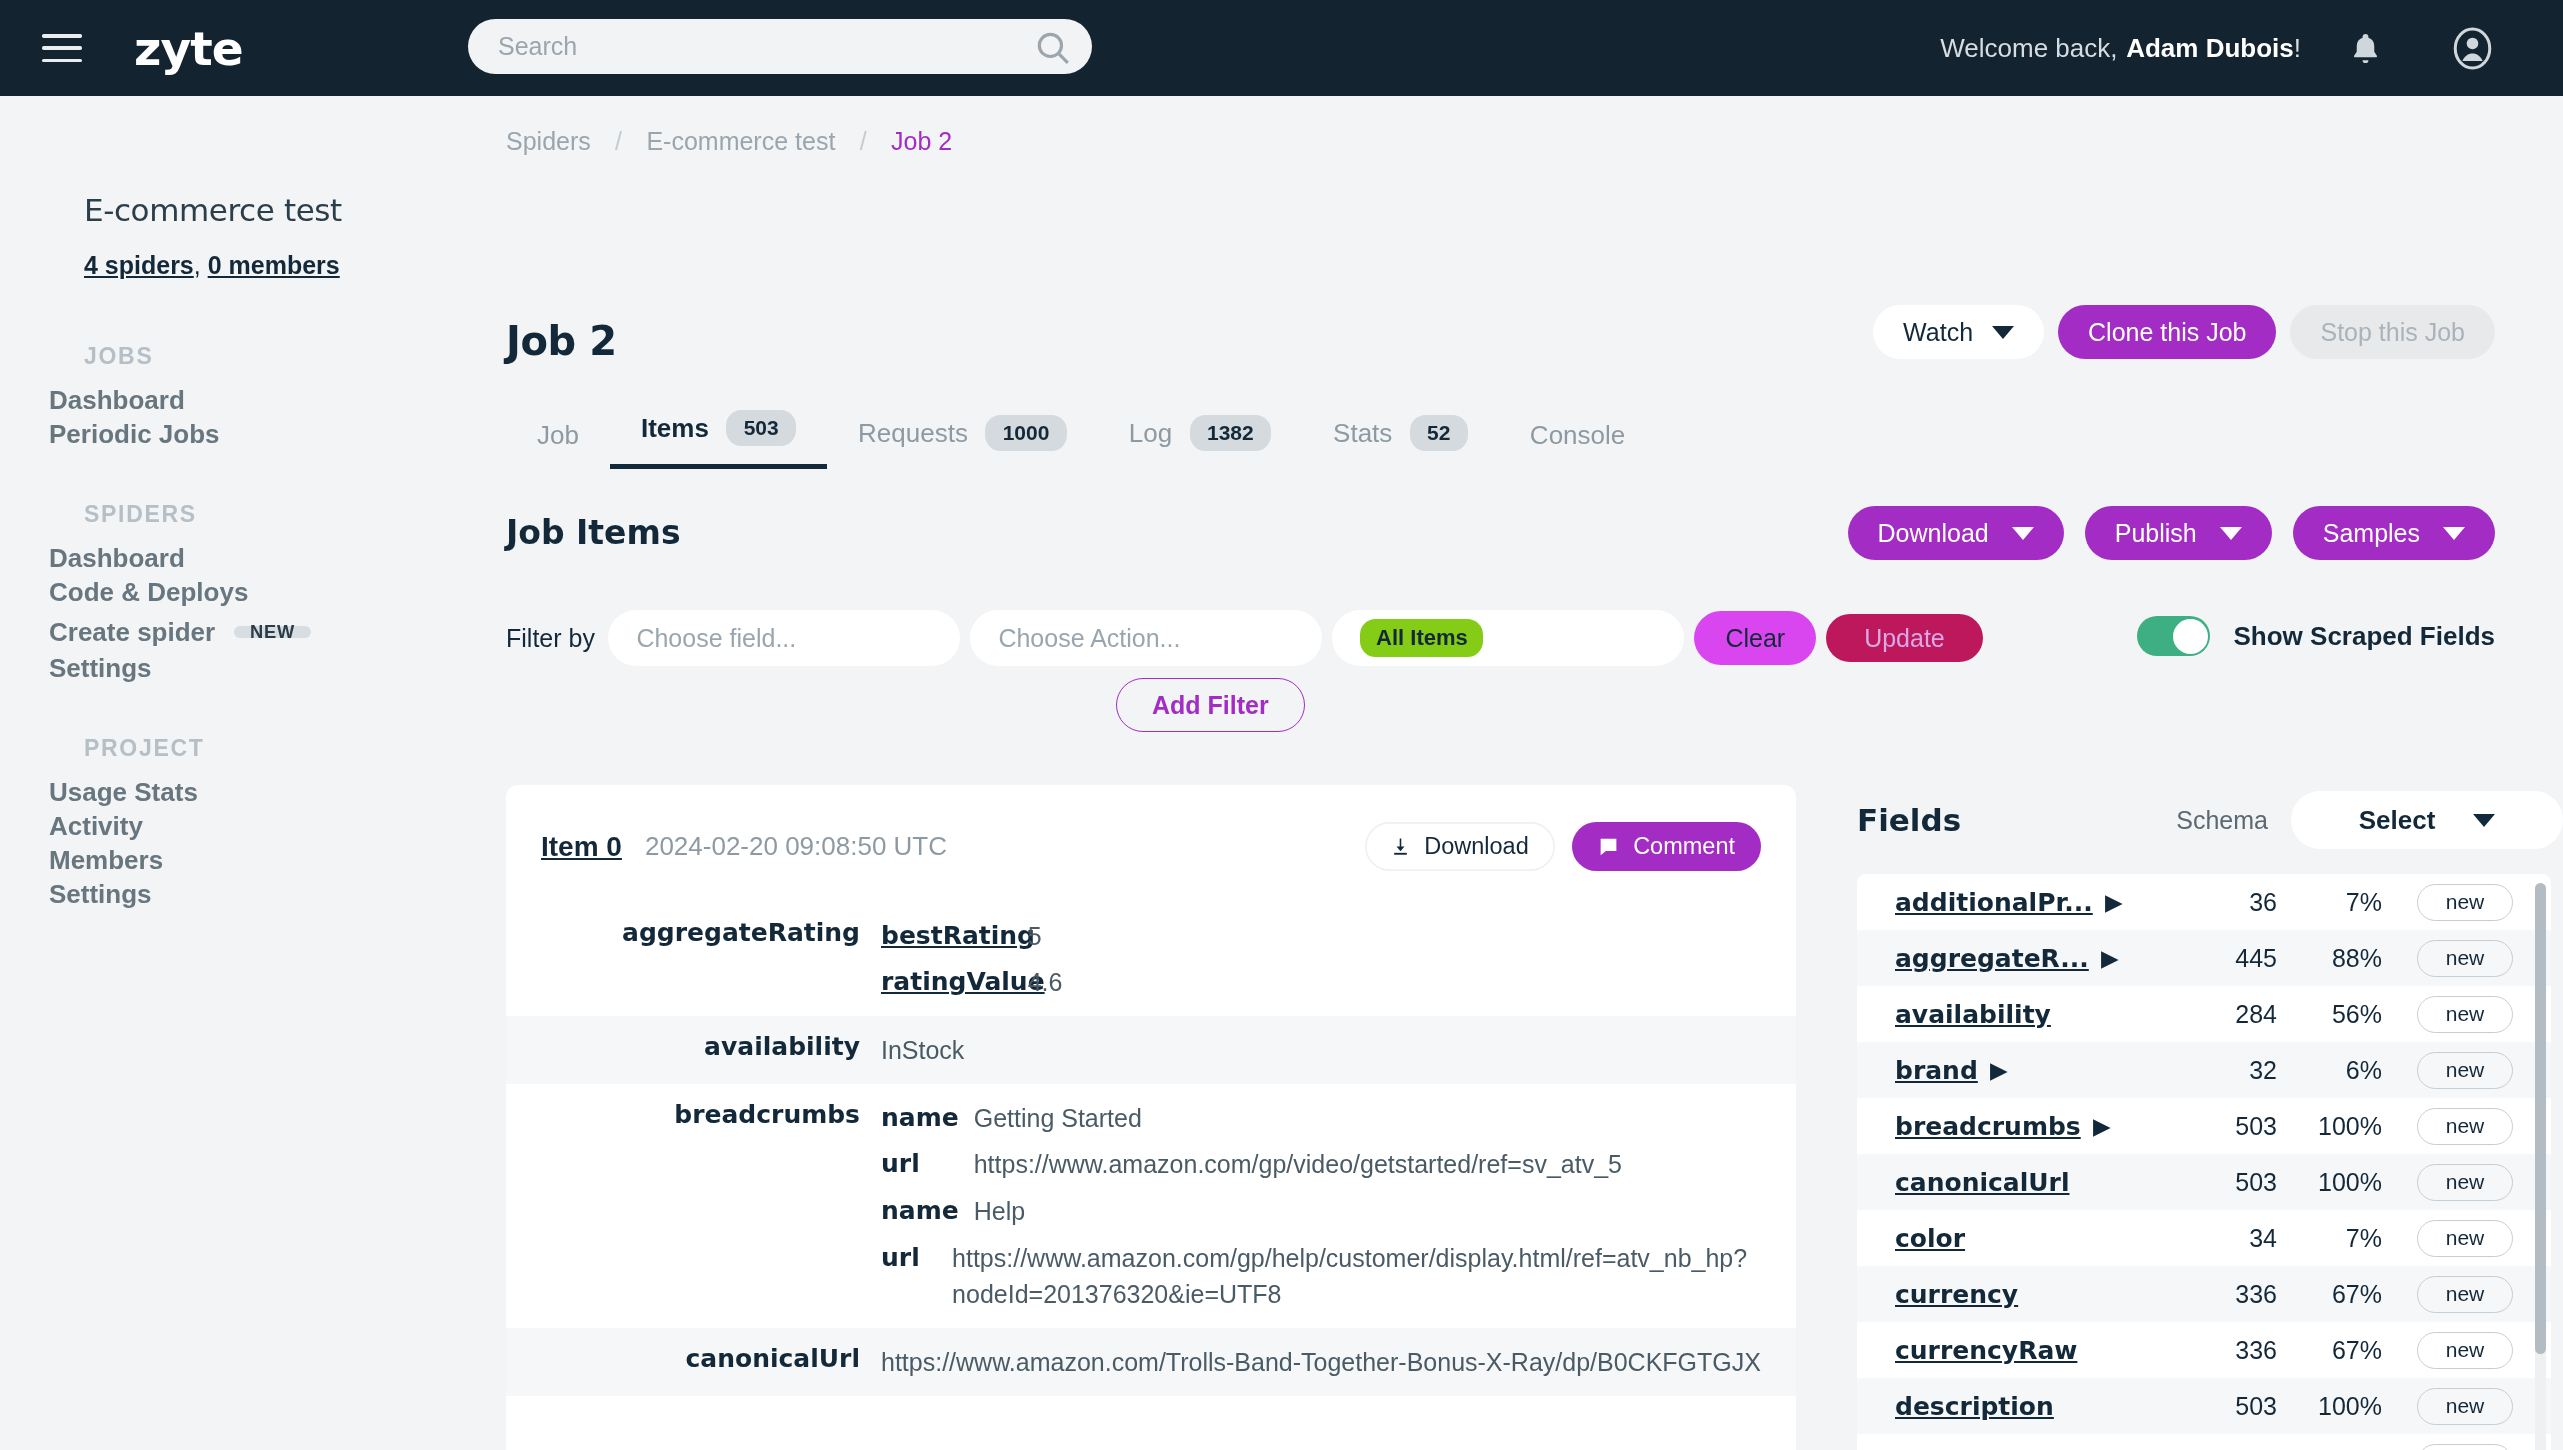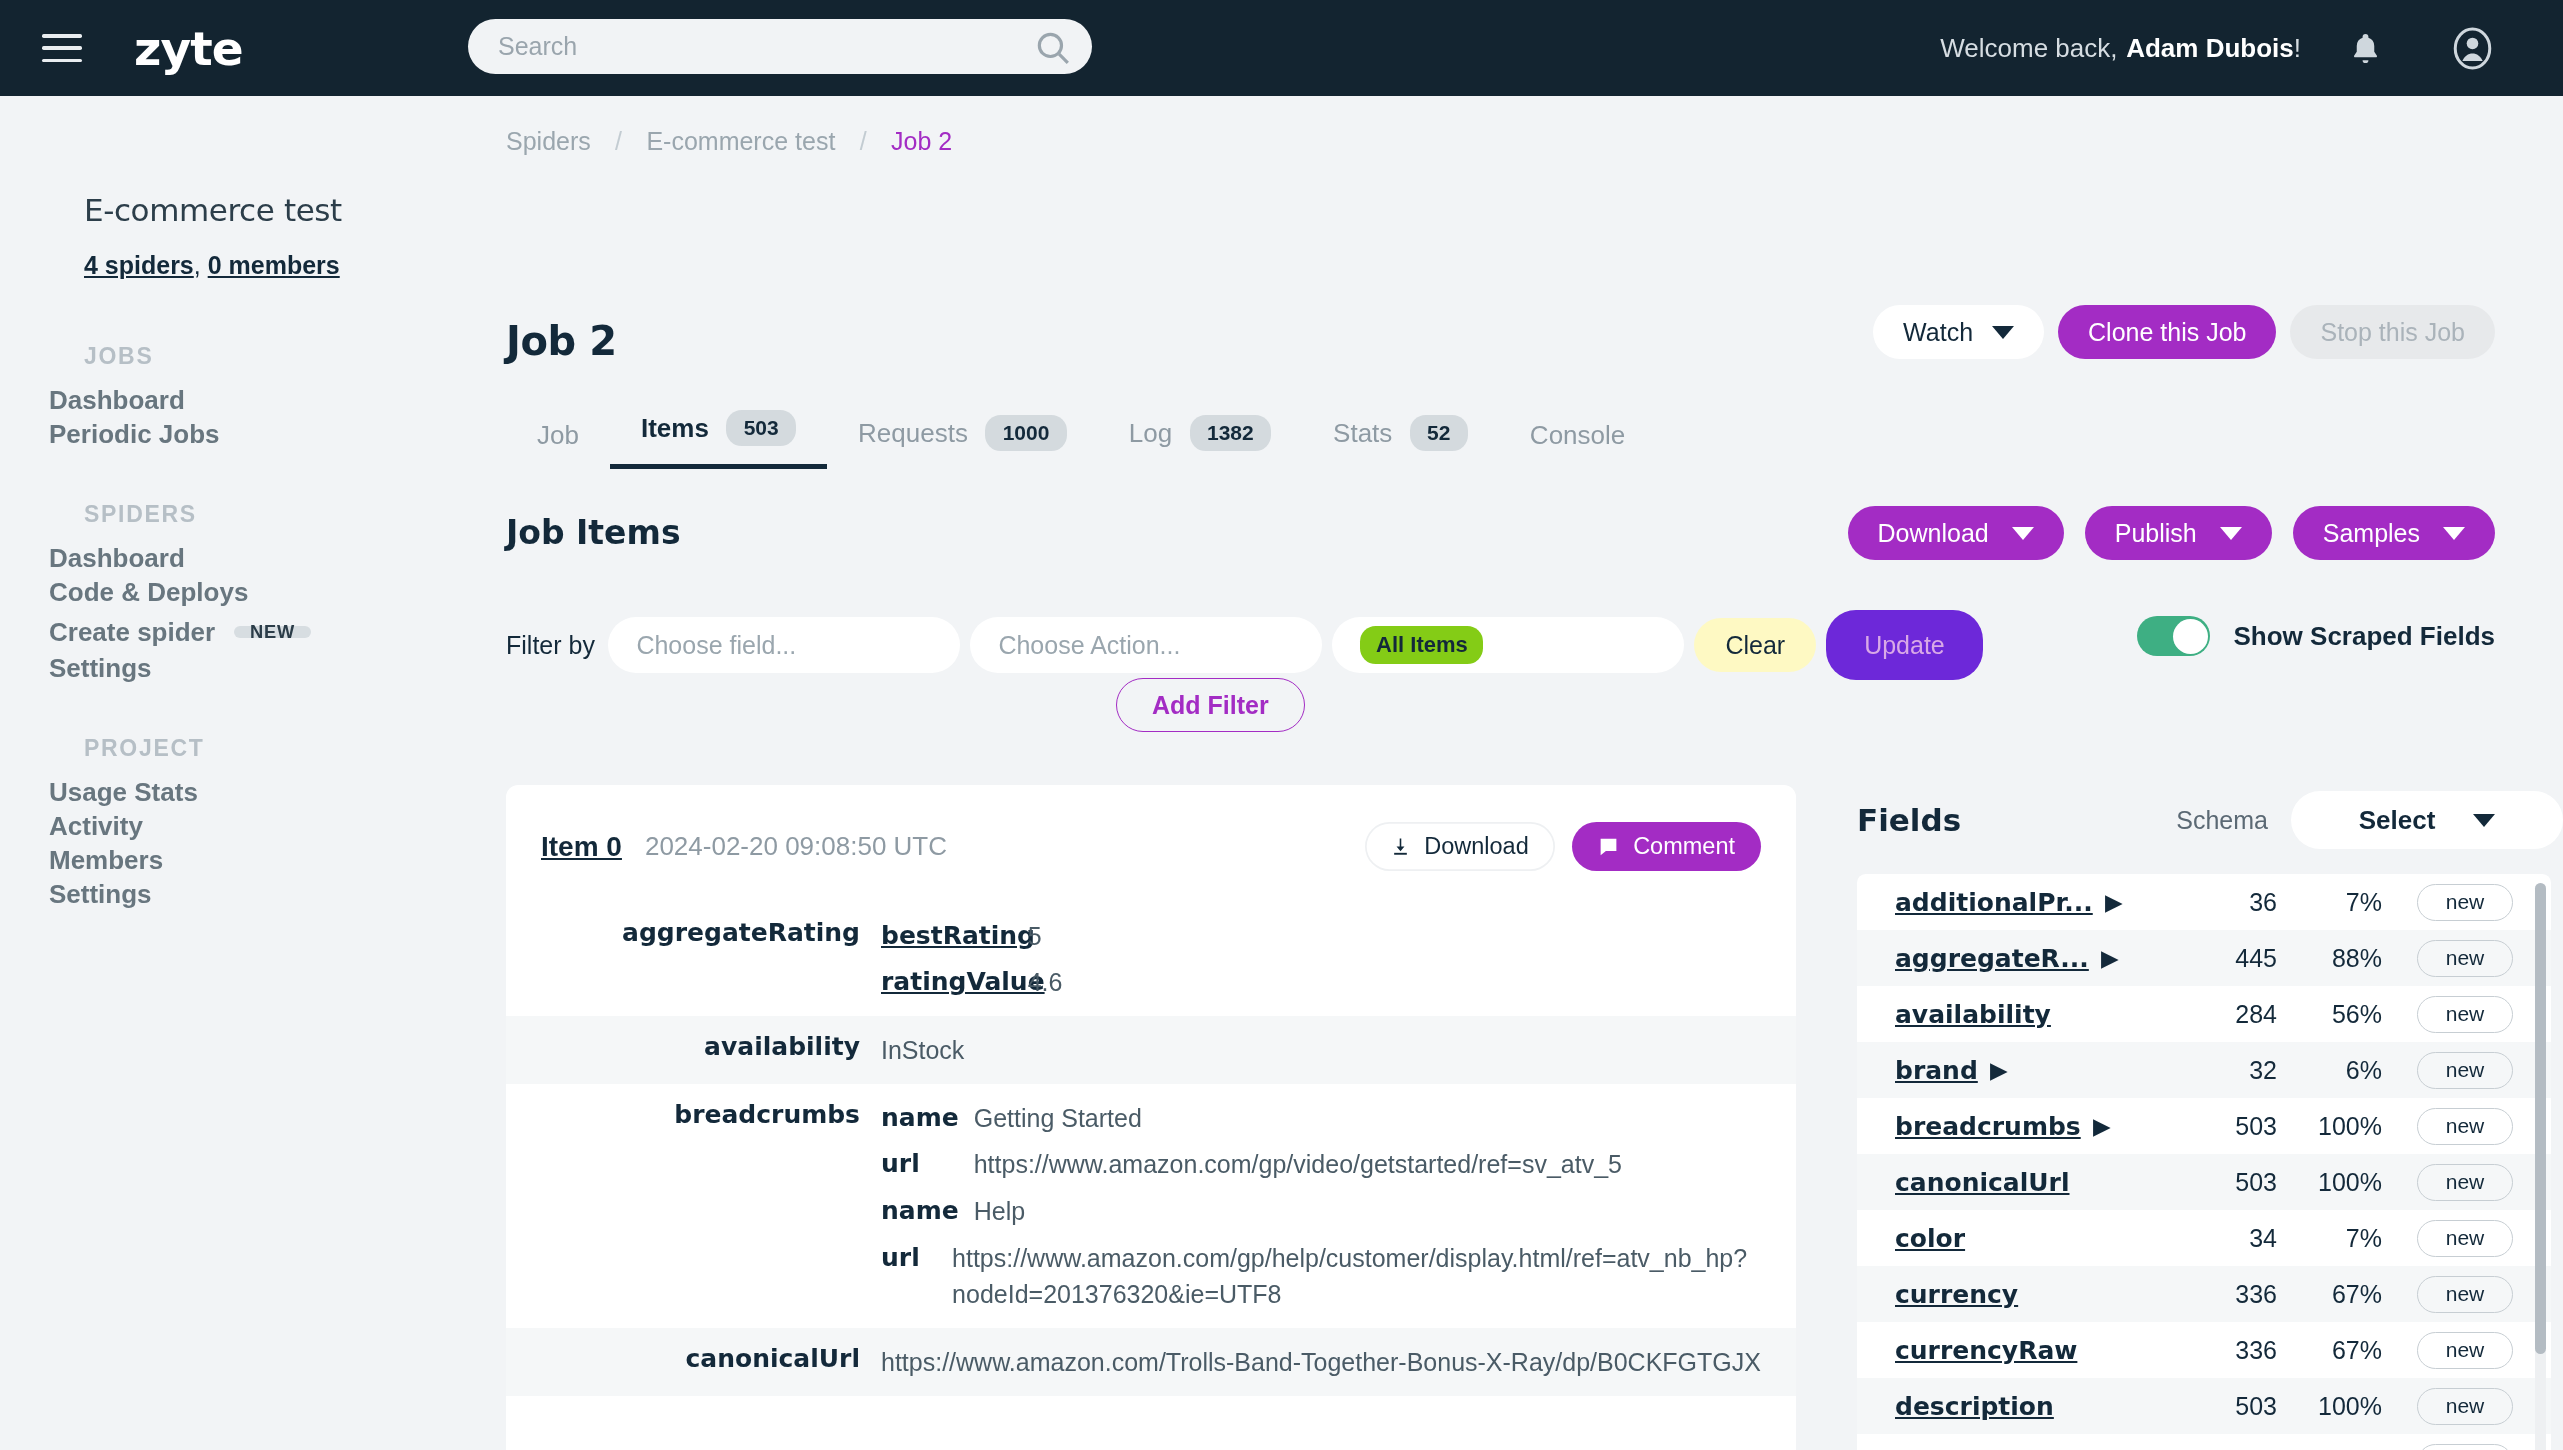--- a/index.html
+++ b/index.html
@@ -76,22 +76,22 @@
              font-family:"DejaVu Sans", sans-serif; }
   .sub-actions { position:absolute; right:68px; top:410px; display:flex; gap:21px; }
   .sub-actions .btn { gap:23px; }
 
   .filters { position:absolute; left:0px; top:514px; display:flex; align-items:center; gap:10px; }
   .filter-label { font-size:25px; color:#13293a; margin-right:3.5px; }
   .sel { height:56px; width:352px; background:#ffffff; border-radius:30px; display:flex; align-items:center;
          padding:0 28px; font-size:25px; color:#9aa6ae; cursor:pointer; }
   .sel.wide { width:352px; }
   .sel .tag { background:#84cc16; color:#13293a; font-size:22px; font-weight:600; border-radius:15.7px; padding:6.1px 15.7px; }
-  .btn-clear { background:#fef9c3; color:#13293a; padding:0 31px; height:54px; border-radius:30px; }
-  .btn-update { background:#6d28d9; color:#d9a9e7; padding:0 38px; height:70px; border-radius:30px; }
+  .btn-clear { background:#d946ef; color:#13293a; padding:0 31px; height:54px; border-radius:30px; }
+  .btn-update { background:#be185d; color:#d9a9e7; padding:0 38px; height:48px; border-radius:30px; }
 
   .addfilter { position:absolute; left:610px; top:582px; background:transparent; border:1.7px solid #a32cc4;
                color:#a32cc4; font-size:25px; font-weight:700; border-radius:30px; height:54px; padding:0 35px;
                display:inline-flex; align-items:center; cursor:pointer; }
 
   .toggle-wrap { position:absolute; right:68px; top:520px; display:flex; align-items:center; gap:23px; }
   .toggle { width:73px; height:40px; border-radius:23px; background:#3eaf83; position:relative; cursor:pointer; }
   .toggle .knob { position:absolute; right:2.6px; top:2.6px; width:35px; height:35px; border-radius:50%; background:#ffffff; }
   .toggle-label { font-size:26px; color:#13293a; font-weight:700; }
 

